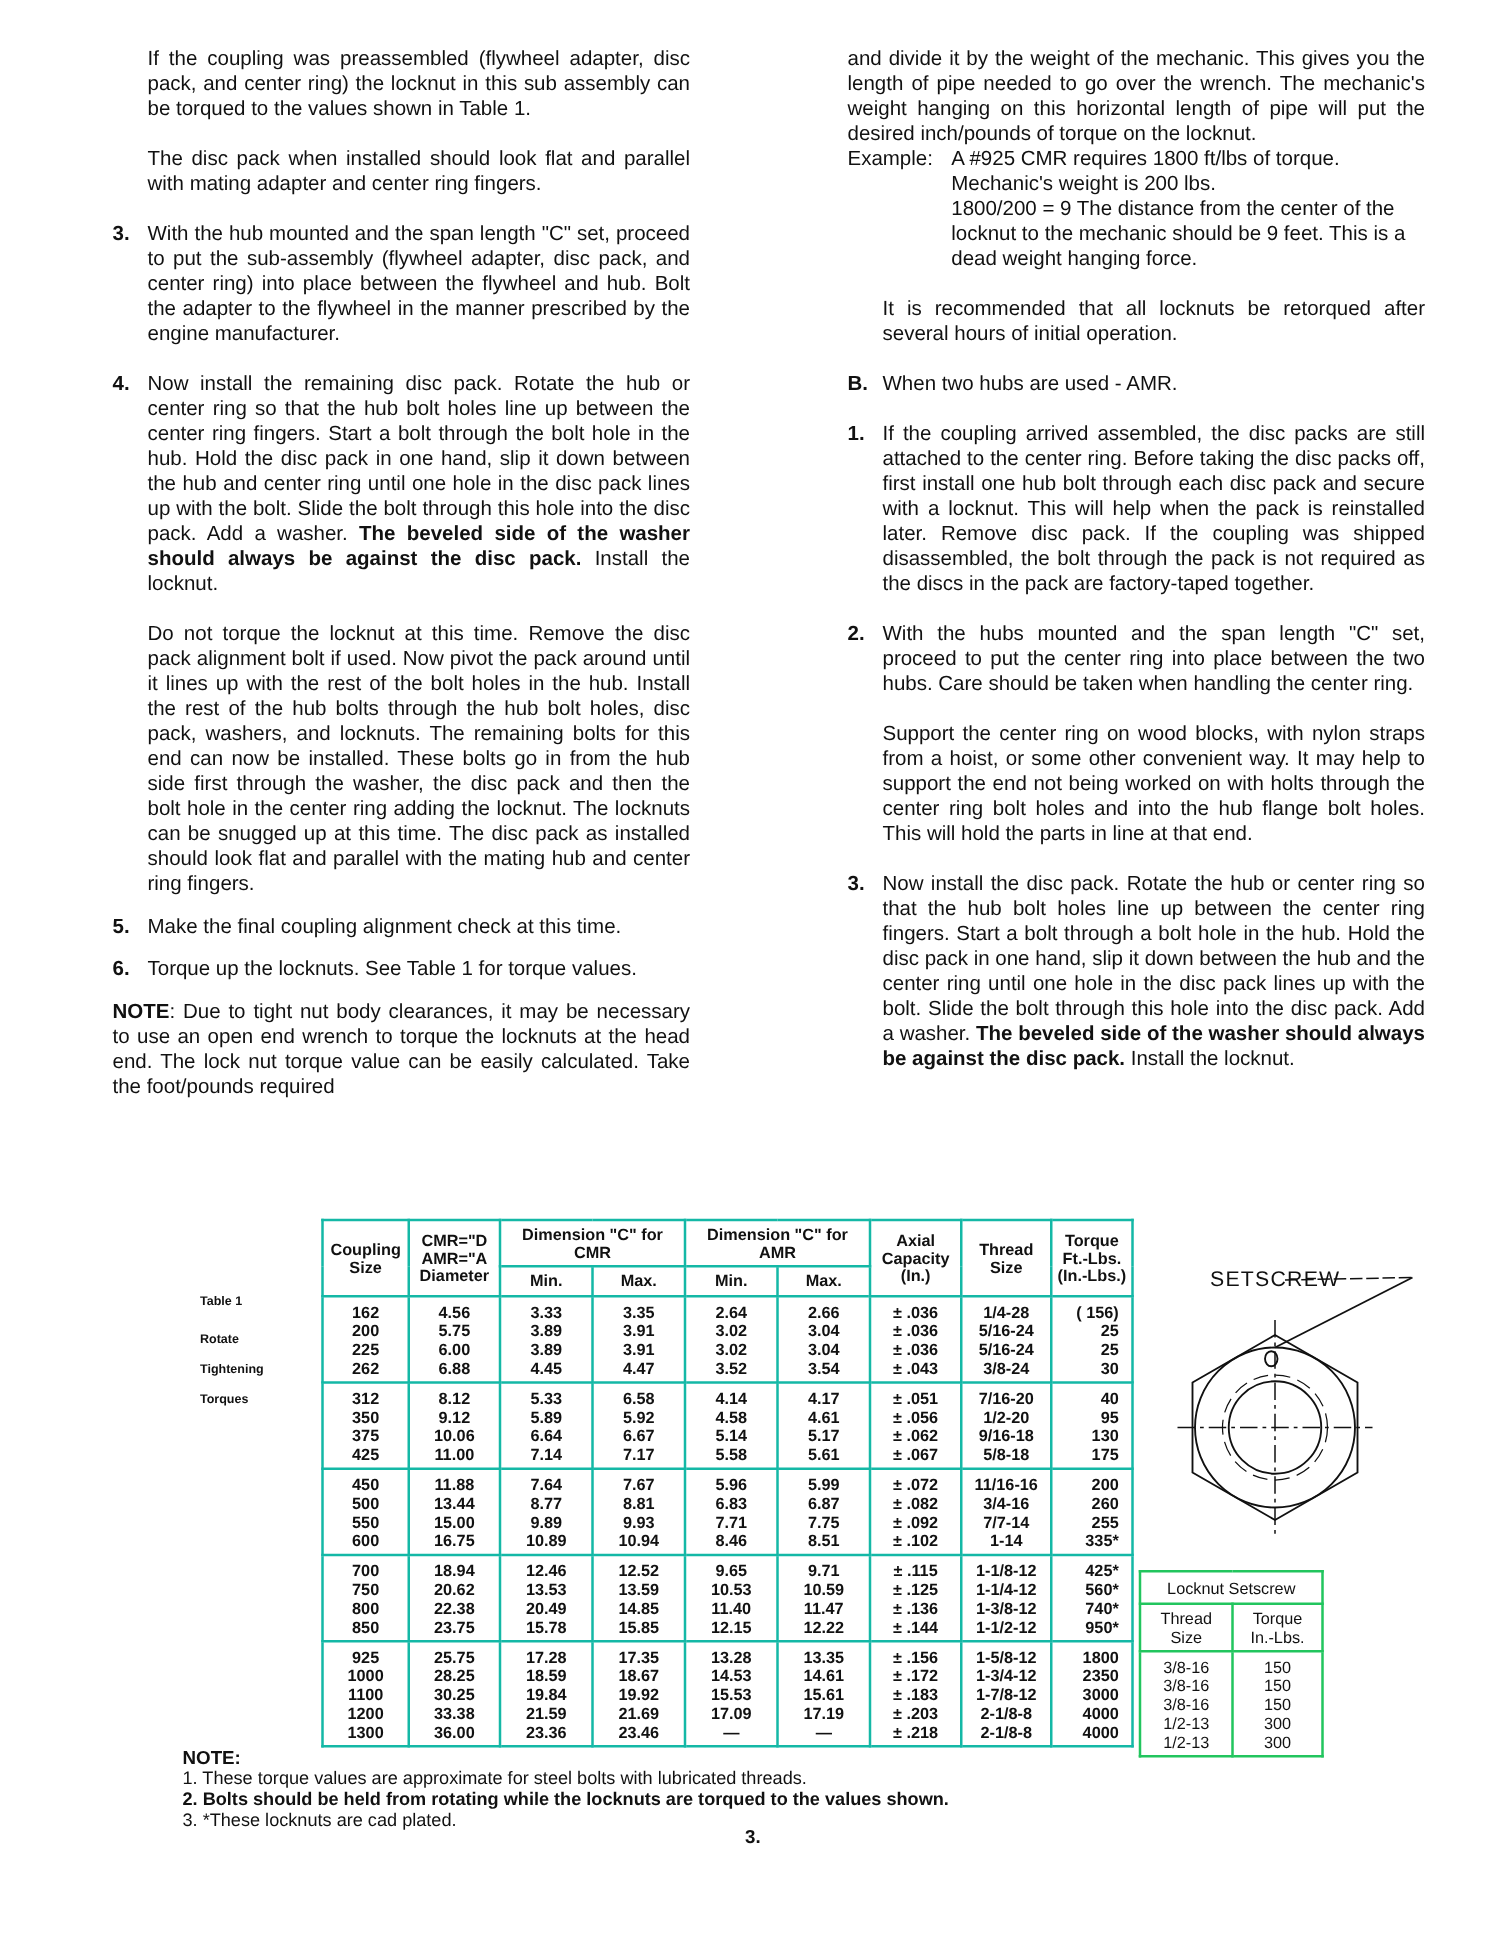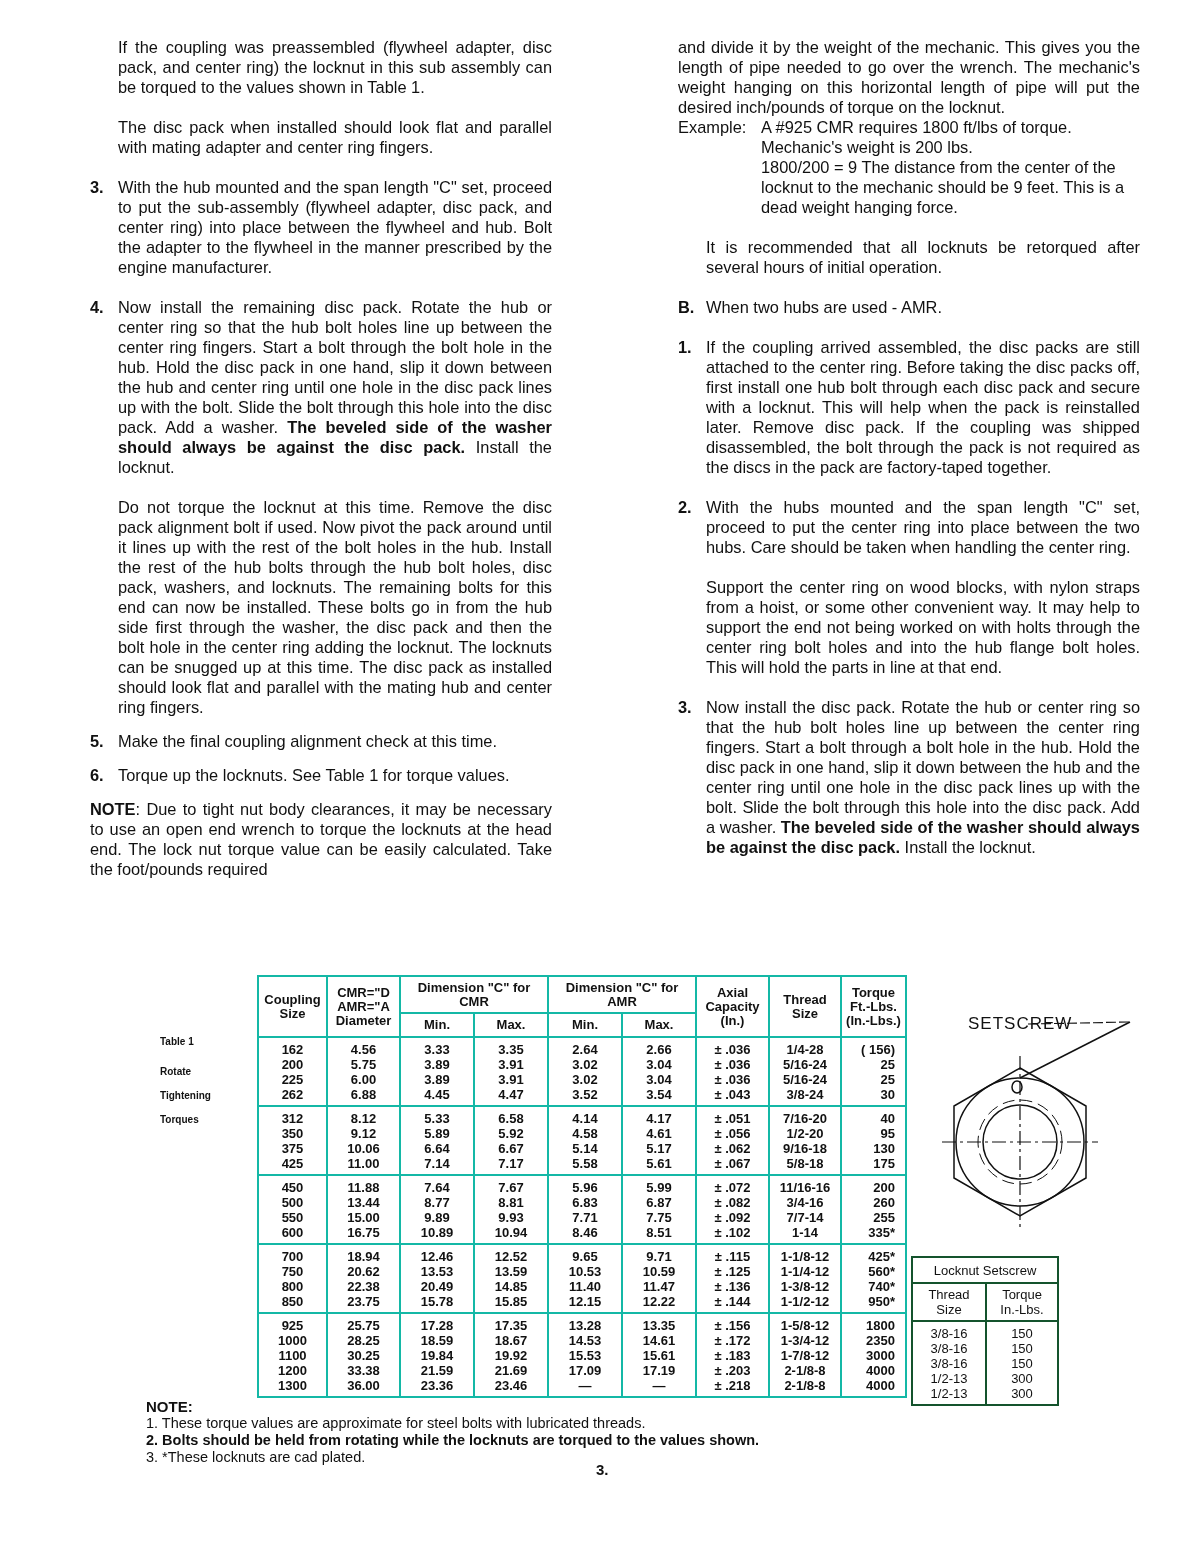--- a/index.html
+++ b/index.html
@@ -37,21 +37,21 @@
   .w-size { width: 59px; } .w-diam { width: 63px; }
   .w-mm { width: 64px; } .w-ax { width: 63px; } .w-th { width: 62px; } .w-tq { width: 55px; }
   .right-align span { text-align: right; padding-right: 6px; }
 
   .side-label { position: absolute; left: 160px; width: 90px; text-align: left;
     font-weight: bold; font-size: 10px; }
 
   
   .ls-wrap { position: absolute; left: 911px; top: 1256px; }
   table.ls { border-collapse: collapse; font-size: 13px; line-height: 15px; }
-  table.ls th, table.ls td { border: 2px solid #14532d; text-align: center; font-weight: normal; padding: 0 4px; }
+  table.ls th, table.ls td { border: 2px solid #22c55e; text-align: center; font-weight: normal; padding: 0 4px; }
   table.ls td.grp { padding: 4px 4px 3px; vertical-align: top; }
   table.ls td.grp span { display: block; }
 
   .notes { position: absolute; left: 146px; top: 1398px; font-size: 14.5px; line-height: 17px; }
   .notes .title { font-weight: bold; font-size: 15px; }
   .page-num { position: absolute; left: 596px; top: 1461px; font-size: 15px; font-weight: bold; }
 
   .diagram { position: absolute; left: 930px; top: 1008px; }
   .setscrew-label { position: absolute; left: 968px; top: 1014px; font-size: 17px; letter-spacing: 1px; }
 </style>

